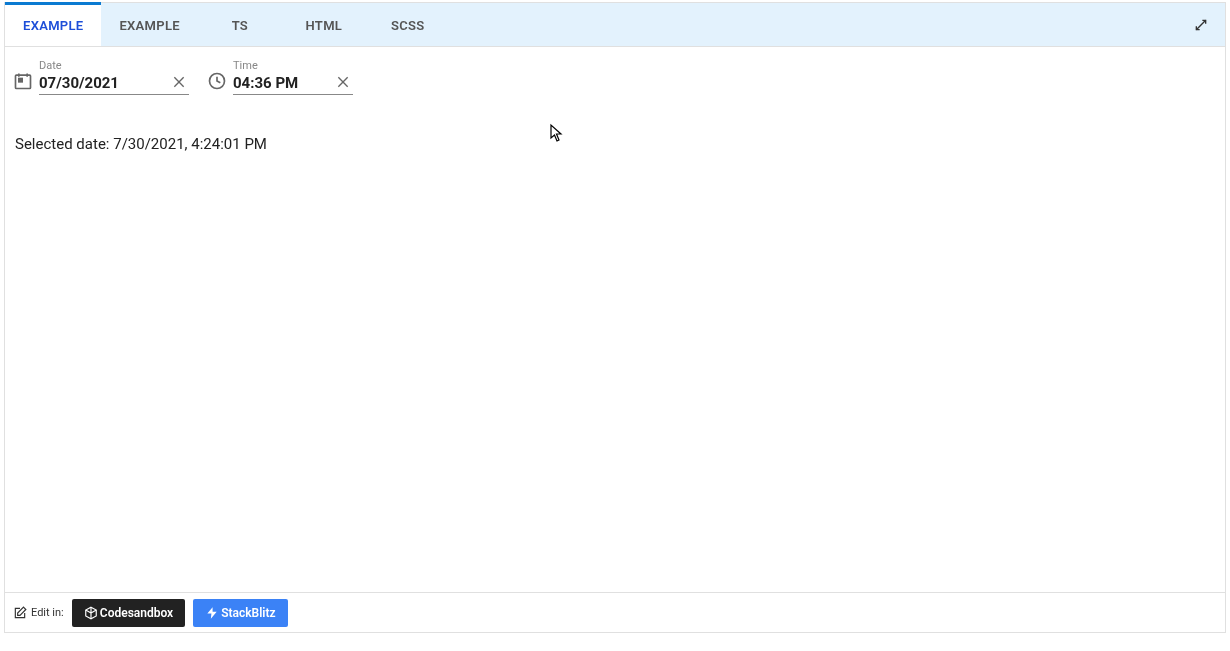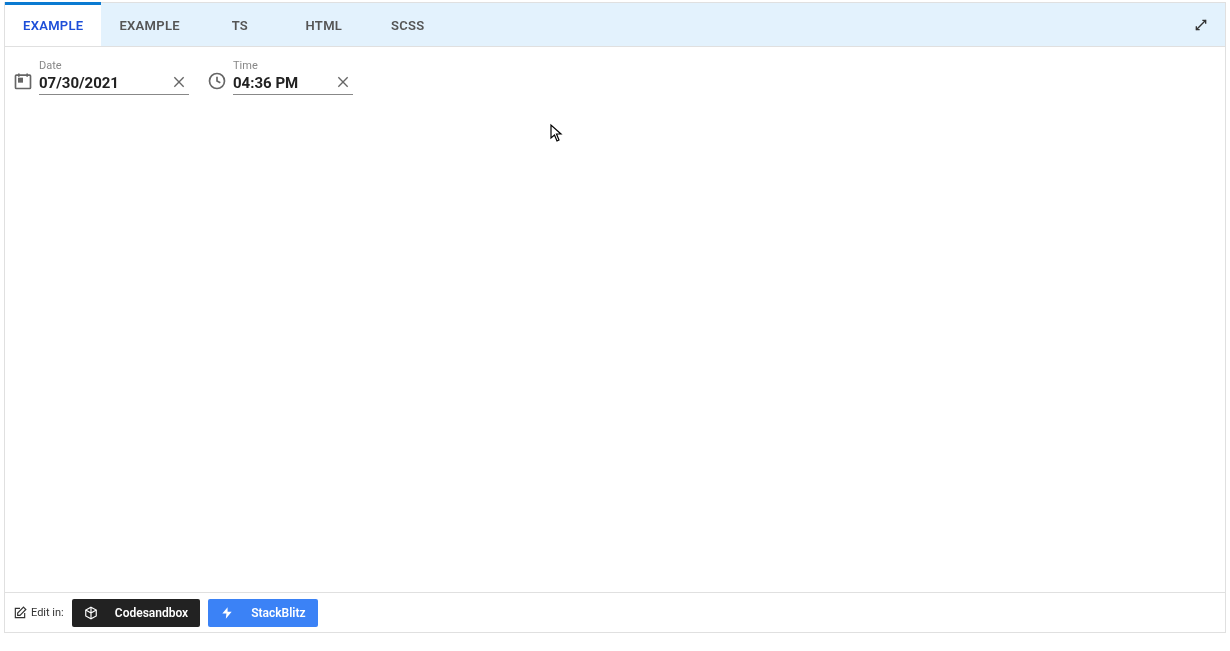--- a/index.html
+++ b/index.html
@@ -142,21 +142,21 @@
     .edit-in {
       display: flex;
       align-items: center;
       gap: 4px;
       font-size: 11px;
       color: #333;
     }
     .edit-btn {
       display: inline-flex;
       align-items: center;
-      gap: 17px;
+      gap: 2px;
       height: 28px;
       padding: 0 12px;
       font-size: 12px;
       font-weight: 600;
       color: #fff;
       border-radius: 2px;
       cursor: pointer;
     }
     .btn-codesandbox {
       background: #222;
@@ -221,20 +221,23 @@
           <span class="clear-btn">
             <svg width="16" height="16" viewBox="0 0 24 24" fill="none" stroke="currentColor" stroke-width="2">
               <line x1="5" y1="5" x2="19" y2="19"></line>
               <line x1="19" y1="5" x2="5" y2="19"></line>
             </svg>
           </span>
         </div>
       </div>
     </div>
 
+    <div class="selected-text">
+      <span>Selected date: </span><span>7/30/2021, 4:24:01 PM</span>
+    </div>
 
     <span class="cursor-pointer">
       <svg width="16" height="20" viewBox="0 0 16 20" fill="none" stroke="#000" stroke-width="1.2">
         <path d="M2 2 L2 15 L5.5 12 L8 18 L10 17 L7.5 11 L12 11 Z" fill="#fff"></path>
       </svg>
     </span>
   </div>
 
   <div class="footer">
     <span class="edit-in">

